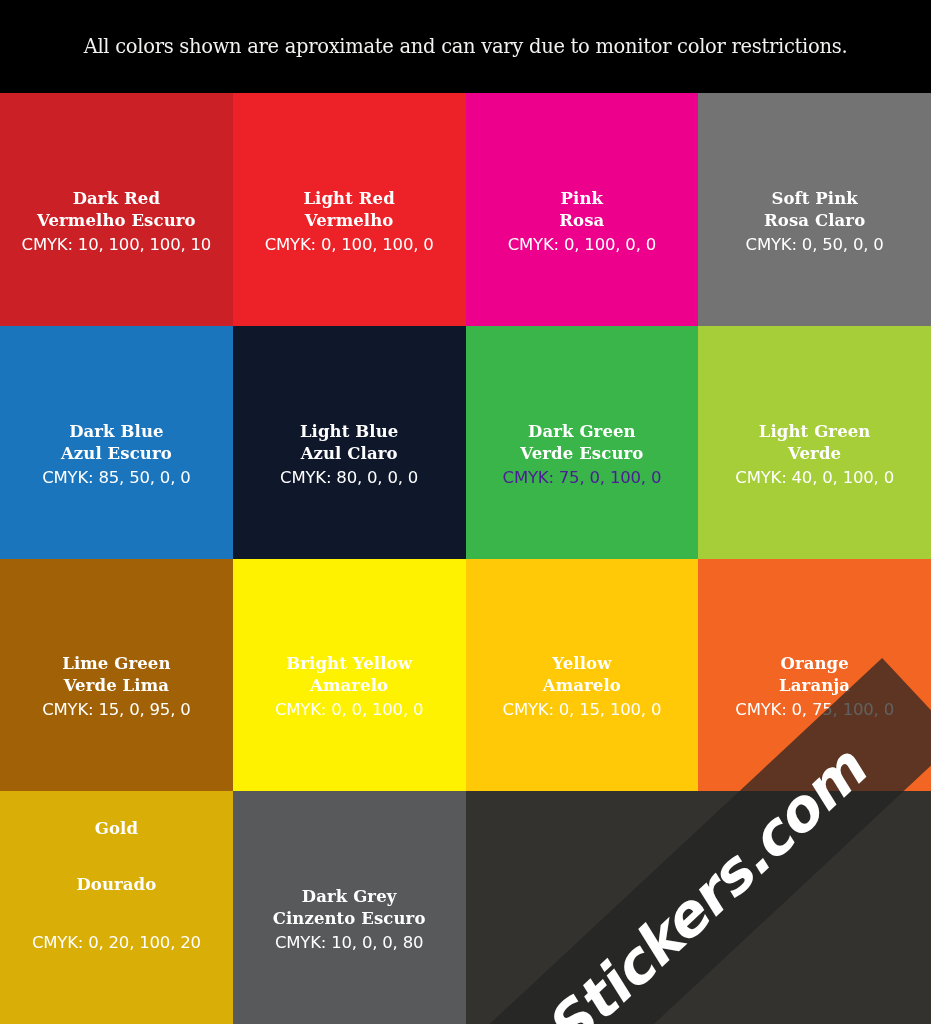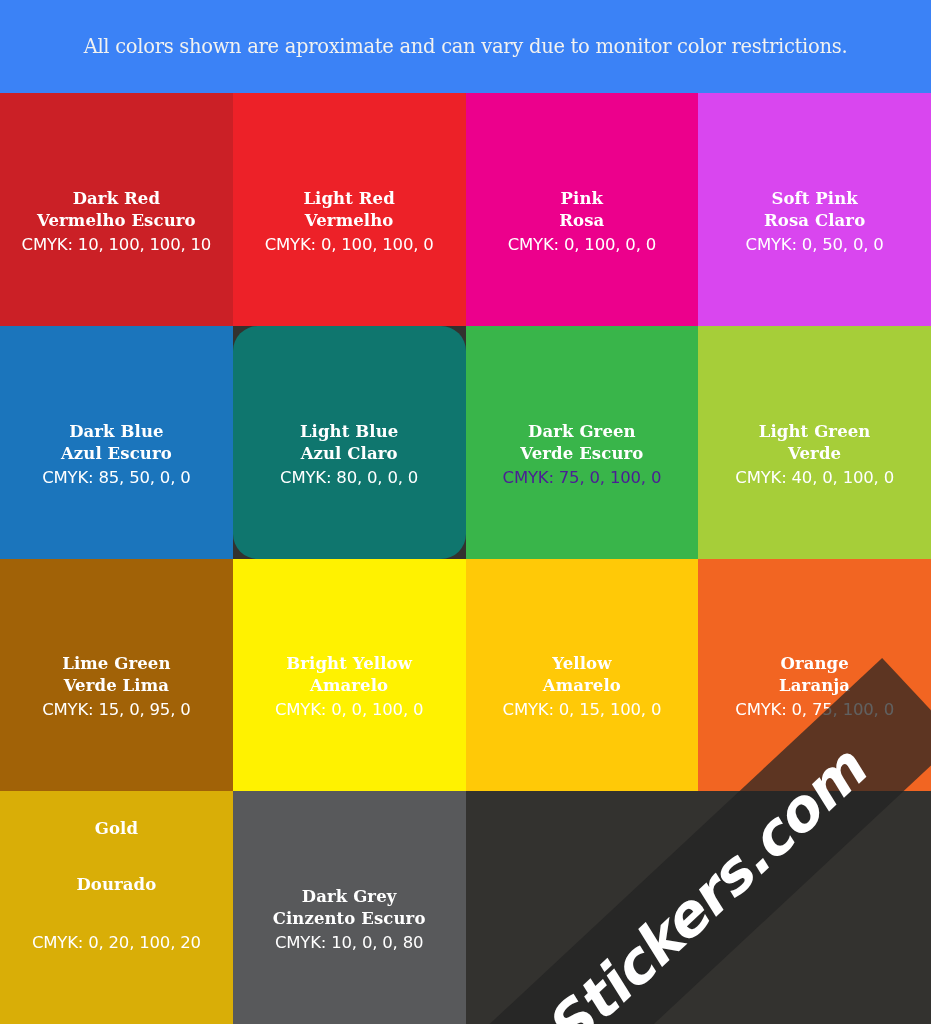--- a/index.html
+++ b/index.html
@@ -13,21 +13,21 @@
   #page {
     position:relative;
     width:931px; height:1024px;
     background:#33322F;
   }
 
   
   #header {
     position:absolute; left:0; top:0;
     width:931px; height:93px;
-    background:#3b82f6;
+    background:#000000;
     display:flex; flex-direction:column;
     align-items:center; justify-content:center;
     gap:3px;
   }
   .header-line {
     color:#F2F2F0;
     font-size:19.5px;
     line-height:26px;
     font-family:"DejaVu Serif", serif;
     font-weight:400;
@@ -128,31 +128,31 @@
       <div class="swatch" style="background: rgb(237, 33, 40);">
         <div class="sw-name-en" style="color: rgb(255, 255, 255);">Light Red</div>
         <div class="sw-name-pt" style="color: rgb(255, 255, 255);">Vermelho</div>
         <div class="sw-cmyk" style="color: rgb(255, 255, 255);">CMYK: 0, 100, 100, 0</div>
       </div>
       <div class="swatch" style="background: rgb(236, 0, 140); text-align: right;">
         <div class="sw-name-en" style="color: rgb(255, 255, 255);">Pink</div>
         <div class="sw-name-pt" style="color: rgb(255, 255, 255);">Rosa</div>
         <div class="sw-cmyk" style="color: rgb(255, 255, 255);">CMYK: 0, 100, 0, 0</div>
       </div>
-      <div class="swatch" style="background: #d946ef;">
+      <div class="swatch" style="background: #737373;">
         <div class="sw-name-en" style="color: rgb(255, 255, 255);">Soft Pink</div>
         <div class="sw-name-pt" style="color: rgb(255, 255, 255);">Rosa Claro</div>
         <div class="sw-cmyk" style="color: rgb(255, 255, 255);">CMYK: 0, 50, 0, 0</div>
       </div>
       <div class="swatch" style="background: rgb(27, 117, 188);">
         <div class="sw-name-en" style="color: rgb(255, 255, 255);">Dark Blue</div>
         <div class="sw-name-pt" style="color: rgb(255, 255, 255);">Azul Escuro</div>
         <div class="sw-cmyk" style="color: rgb(255, 255, 255);">CMYK: 85, 50, 0, 0</div>
       </div>
-      <div class="swatch" style="background: #0f766e; border-radius: 25px;">
+      <div class="swatch" style="background: #0f172a;">
         <div class="sw-name-en" style="color: rgb(255, 255, 255);">Light Blue</div>
         <div class="sw-name-pt" style="color: rgb(255, 255, 255);">Azul Claro</div>
         <div class="sw-cmyk" style="color: rgb(255, 255, 255);">CMYK: 80, 0, 0, 0</div>
       </div>
       <div class="swatch" style="background: rgb(57, 181, 74);">
         <div class="sw-name-en" style="color: rgb(255, 255, 255);">Dark Green</div>
         <div class="sw-name-pt" style="color: rgb(255, 255, 255);">Verde Escuro</div>
         <div class="sw-cmyk" style="color: #4c1d95;">CMYK: 75, 0, 100, 0</div>
       </div>
       <div class="swatch" style="background: rgb(166, 206, 57);">

